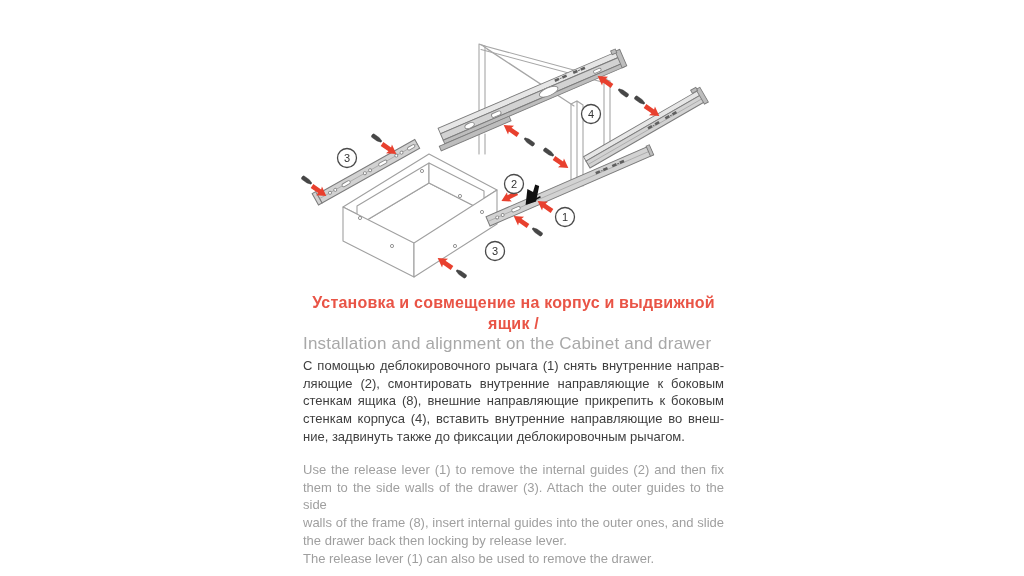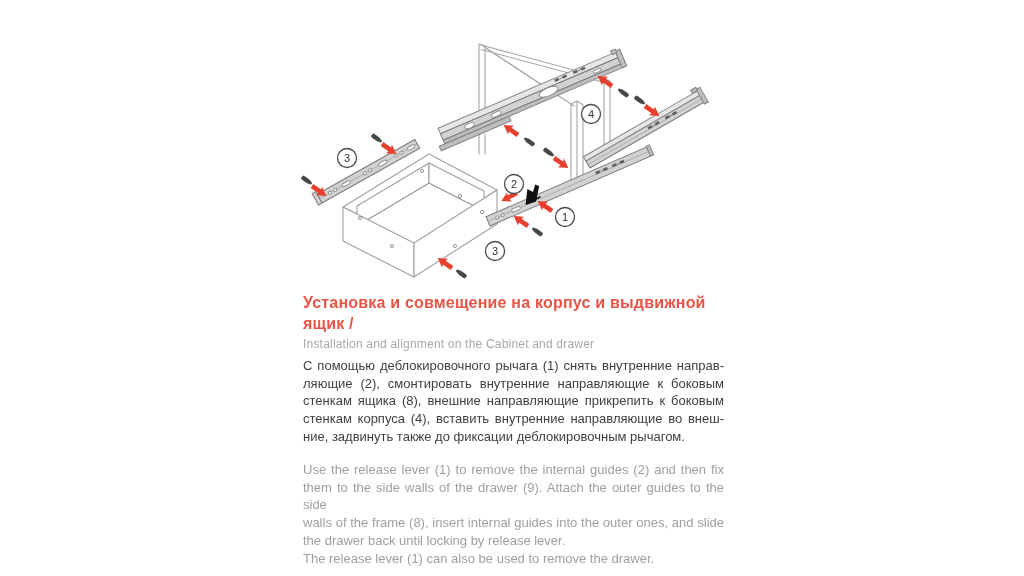--- a/index.html
+++ b/index.html
@@ -22,22 +22,22 @@
   .midline{stroke:#9a9a9a;stroke-width:0.6;}
   .arrow{fill:var(--arrow-red,#e8402e);}
   .screw{fill:var(--screw-dark,#474747);stroke:#2f2f2f;stroke-width:0.4;}
   .stamp{fill:#5f5f5f;}
   .callout circle{fill:#ffffff;stroke:var(--callout-ink,#4a4a4a);stroke-width:1.3;}
   .callout text{font-size:11px;fill:#333333;text-anchor:middle;}
   .lever{fill:var(--lever-black,#111111);}
 
   
   .textcol{position:absolute;left:303px;width:421px;}
-  .h-ru{color:var(--accent-red,#e95446);font-weight:bold;font-size:16px;line-height:20.5px;letter-spacing:0.2px;}
-  .h-en{color:var(--heading-gray,#a8a8a8);font-size:12px;line-height:20.5px;letter-spacing:0.2px;}
+  .h-ru{color:var(--accent-red,#e95446);font-weight:bold;font-size:16px;line-height:20.5px;letter-spacing:0.2px;text-align:center;}
+  .h-en{color:var(--heading-gray,#a8a8a8);font-size:17px;line-height:20.5px;letter-spacing:0.2px;}
   .para{font-size:13px;}
   .para .line{line-height:17.7px;}
   .para .just{text-align:justify;text-align-last:justify;}
   .ru{color:var(--body-dark,#3f3f3f);}
   .en{color:var(--body-gray,#9f9f9f);}
 </style>
 </head>
 <body>
 
 <div class="stage">
@@ -183,19 +183,19 @@
   <div class="textcol para ru" style="top:357px;">
     <div class="line just">С помощью деблокировочного рычага (1) снять внутренние направ-</div>
     <div class="line just">ляющие (2), смонтировать внутренние направляющие к боковым</div>
     <div class="line just">стенкам ящика (8), внешние направляющие прикрепить к боковым</div>
     <div class="line just">стенкам корпуса (4), вставить внутренние направляющие во внеш-</div>
     <div class="line">ние, задвинуть также до фиксации деблокировочным рычагом.</div>
   </div>
 
   <div class="textcol para en" style="top:461px;">
     <div class="line just">Use the release lever (1) to remove the internal guides (2) and then fix</div>
-    <div class="line just">them to the side walls of the drawer (9). Attach the outer guides to the side</div>
+    <div class="line just">them to the side walls of the drawer (3). Attach the outer guides to the side</div>
     <div class="line just">walls of the frame (8), insert internal guides into the outer ones, and slide</div>
-    <div class="line">the drawer back until locking by release lever.</div>
+    <div class="line">the drawer back then locking by release lever.</div>
     <div class="line">The release lever (1) can also be used to remove the drawer.</div>
   </div>
 
 </div>
 
 </body></html>

